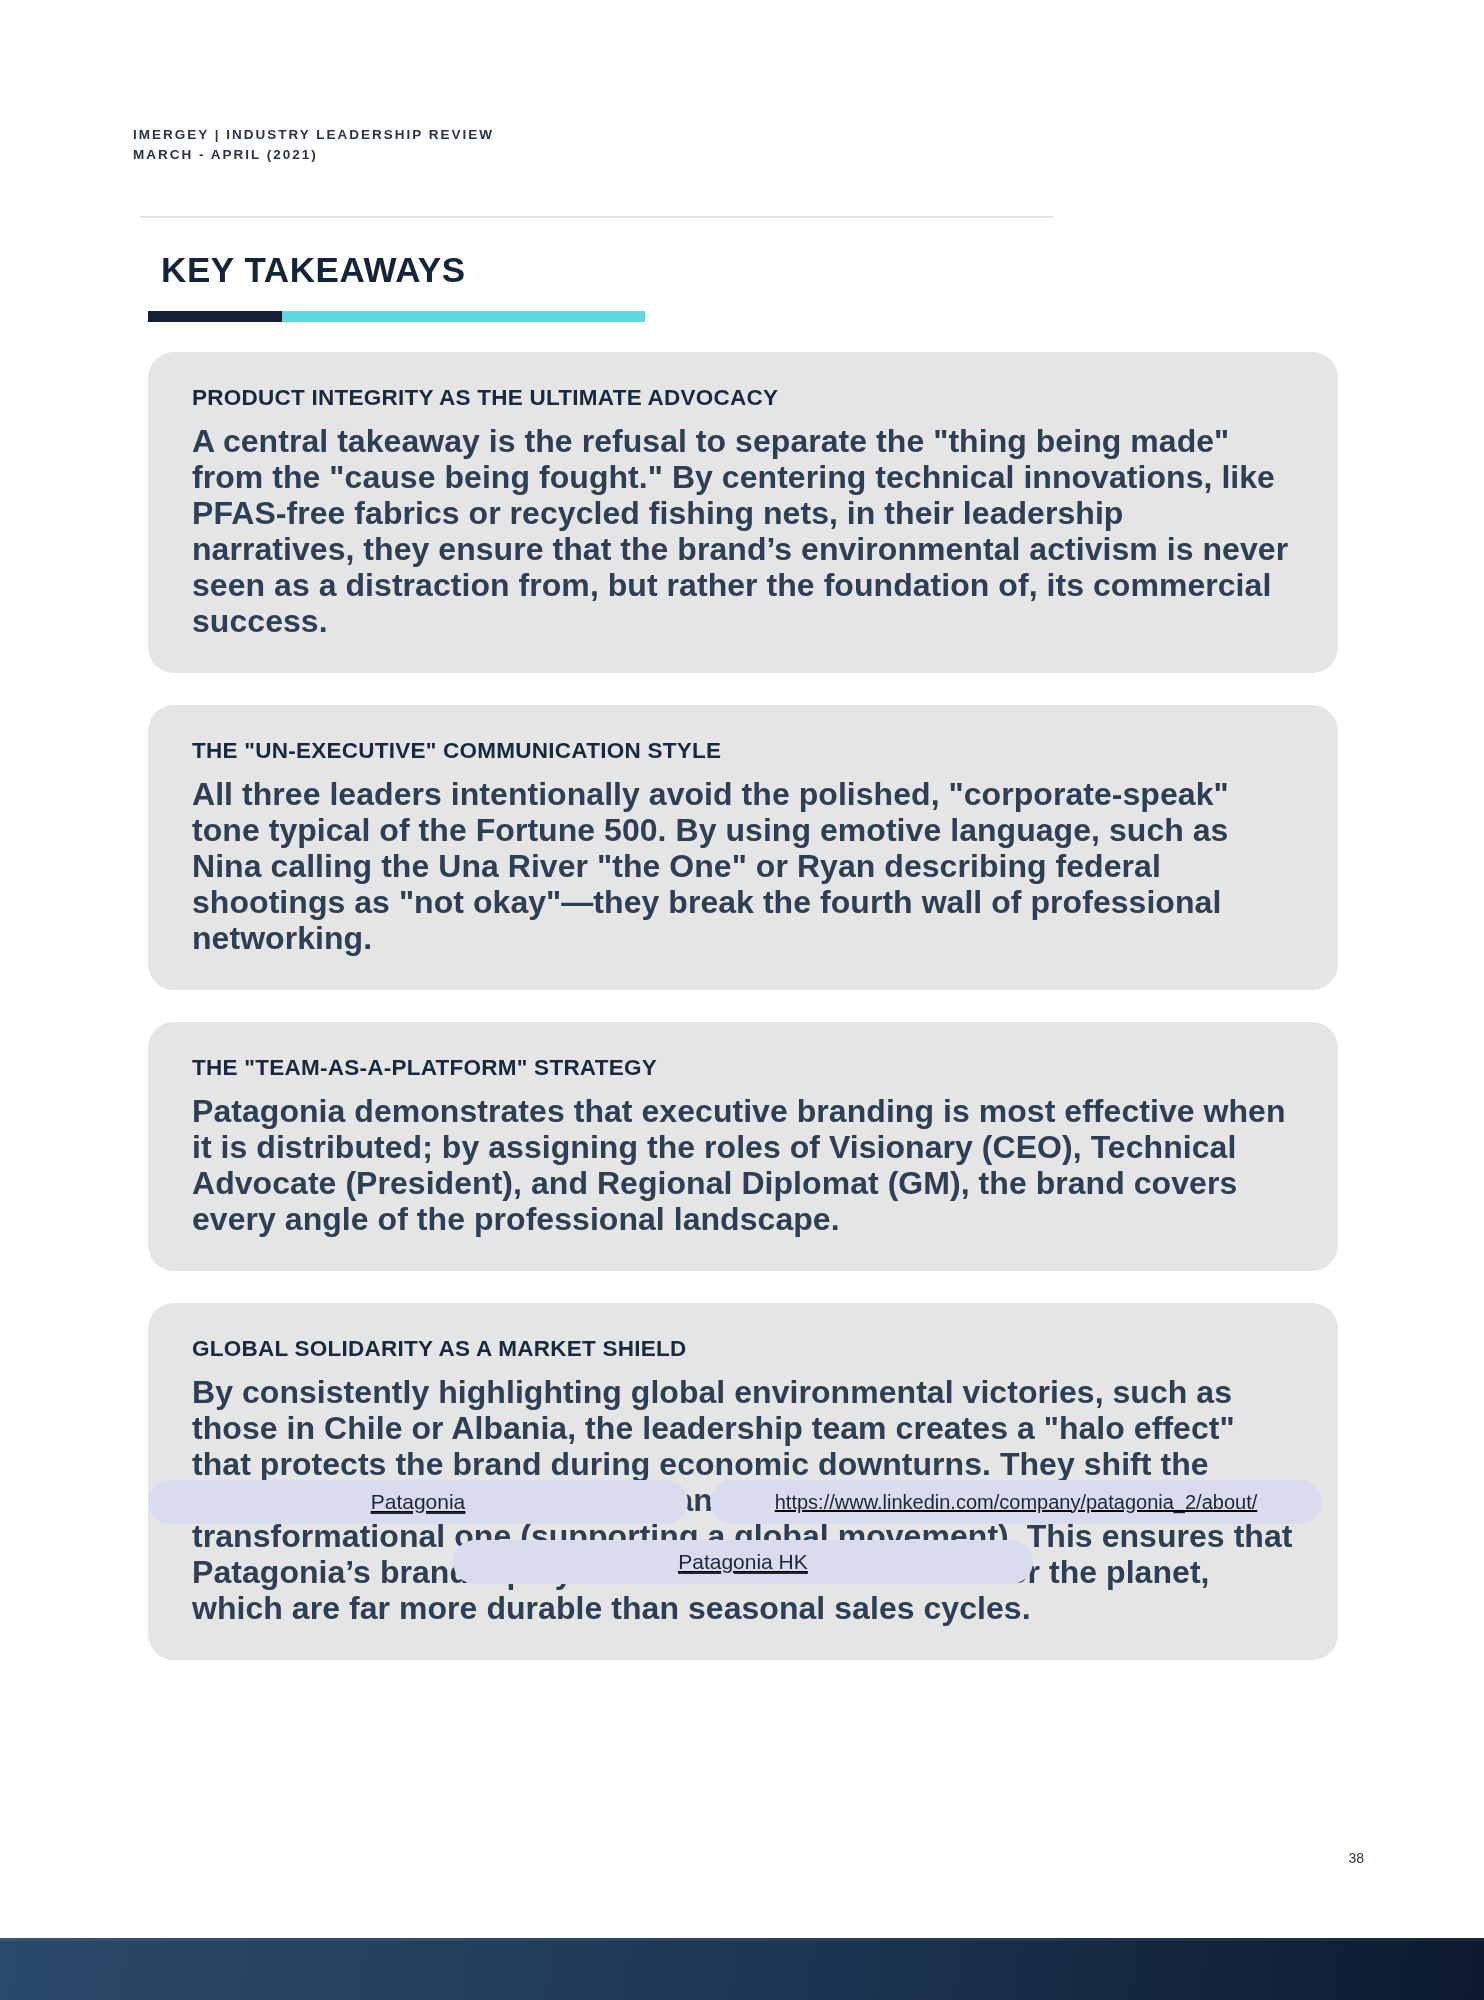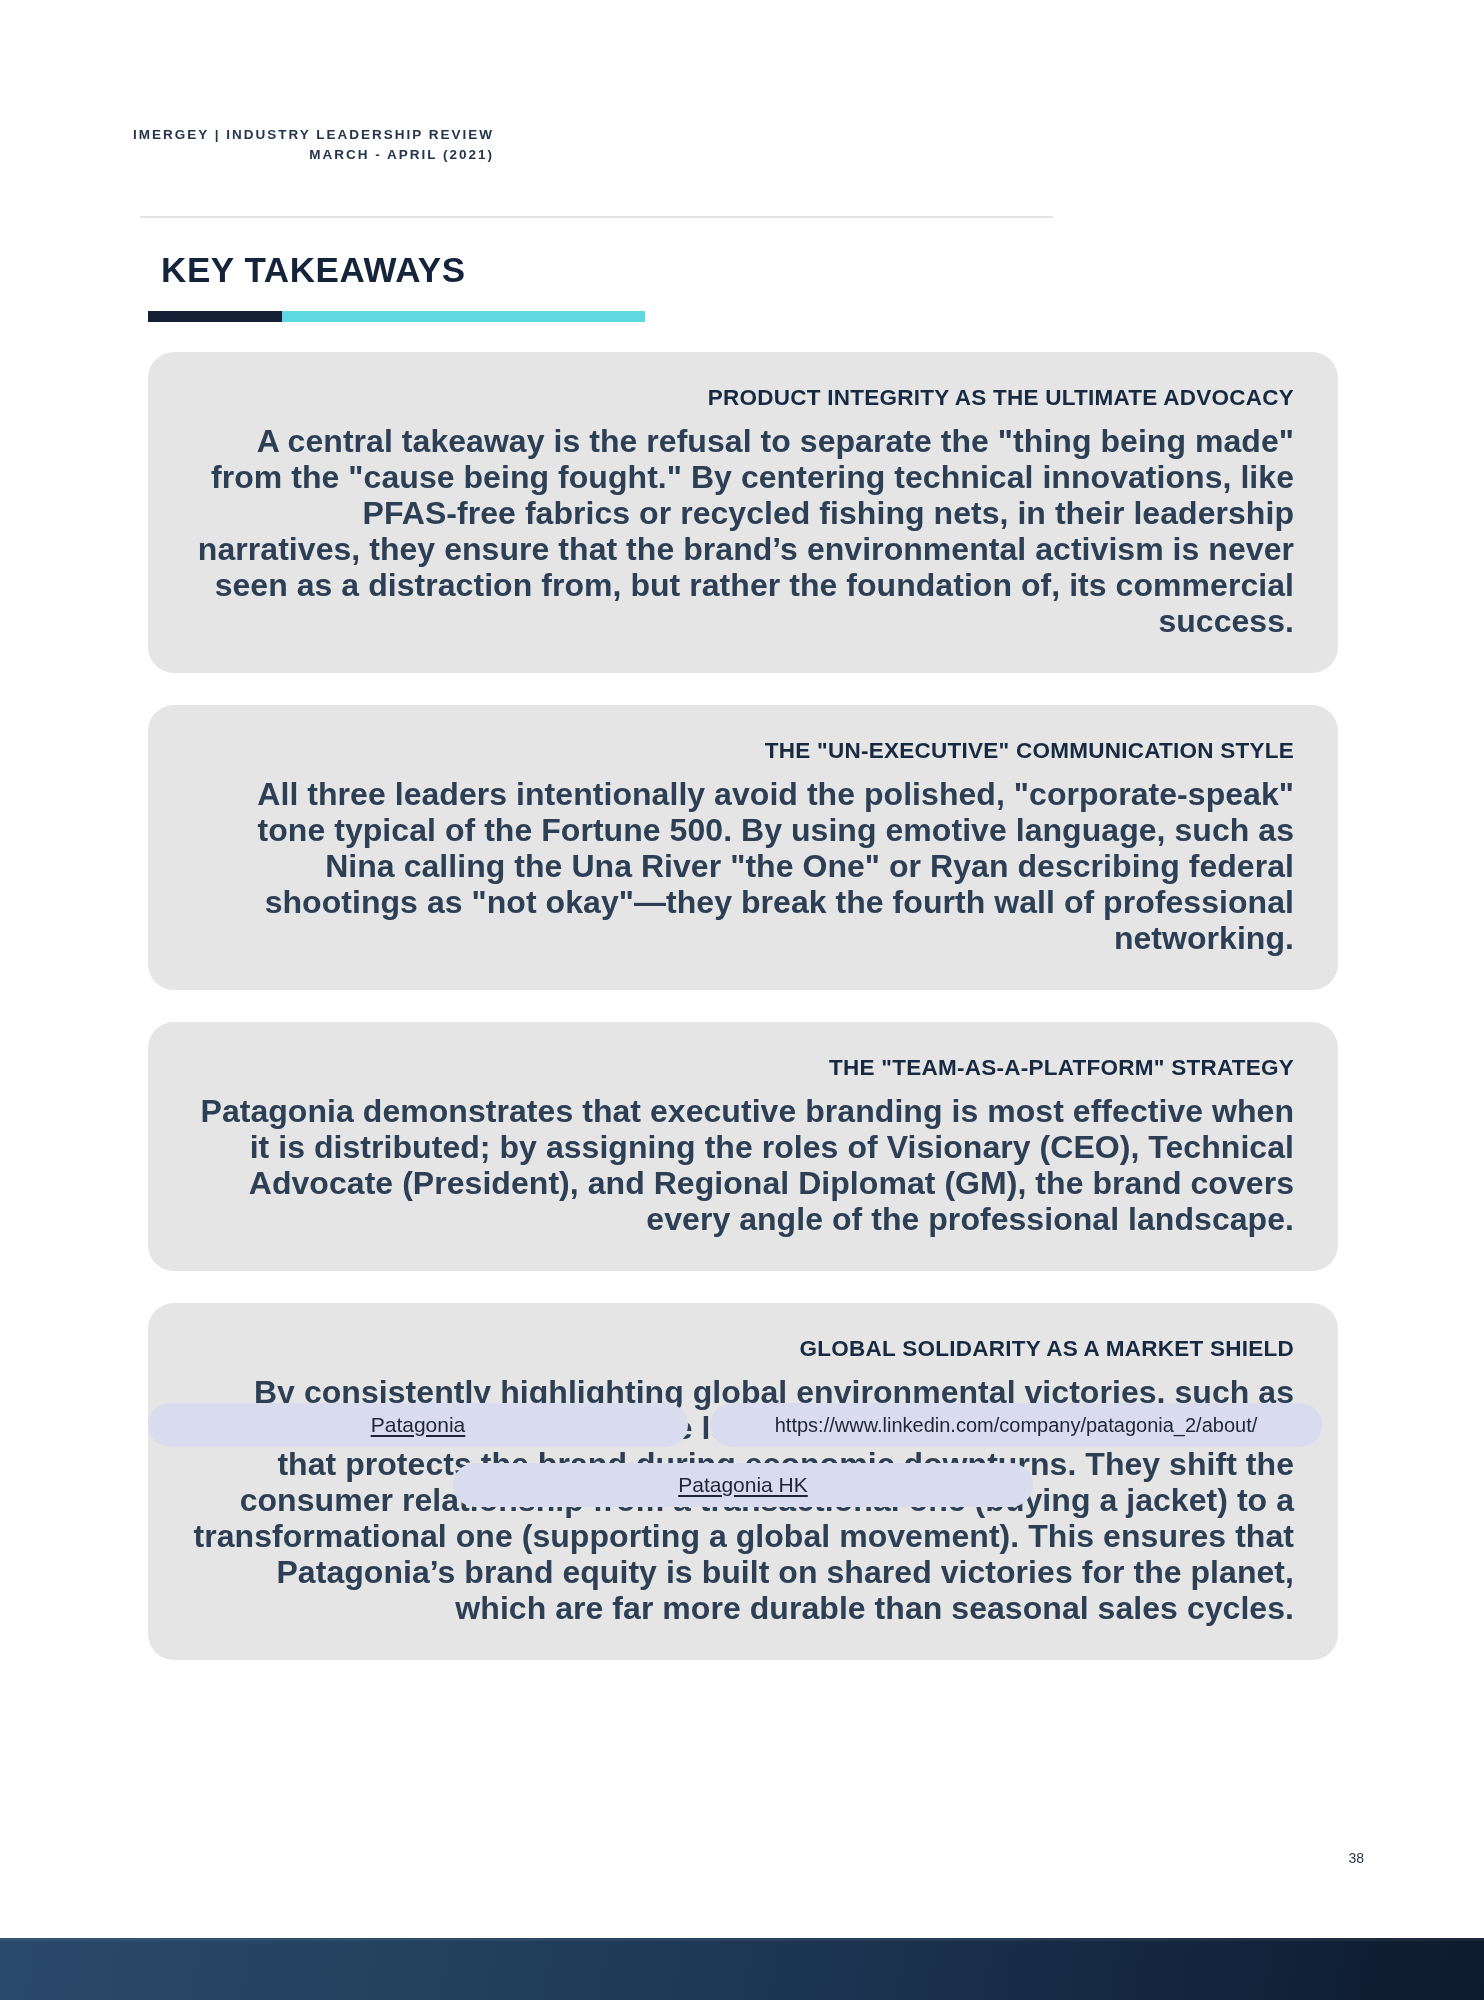--- a/index.html
+++ b/index.html
@@ -15,21 +15,20 @@
     position: relative;
     overflow: hidden;
     -webkit-font-smoothing: antialiased;
   }
 
   .page {
     position: relative;
     width: 1484px;
     height: 2000px;
     box-sizing: border-box;
-    text-align: right;
   }
 
   
   .runhead {
     position: absolute;
     left: 133px;
     top: 125px;
     color: #24354d;
   }
   .runhead-line {
@@ -109,22 +108,23 @@
     color: #2d3f55;
     margin: 0;
     letter-spacing: 0.05px;
     font-weight: bold;
   }
 
   
   .links {
     position: absolute;
     left: 148px;
-    top: 1403px;
+    top: 1480px;
     width: 1190px;
+    text-decoration: underline;
   }
   .link-row {
     display: flex;
     gap: 22px;
     margin-bottom: 16px;
   }
   .link-row.centered {
     justify-content: center;
   }
   .pill {

